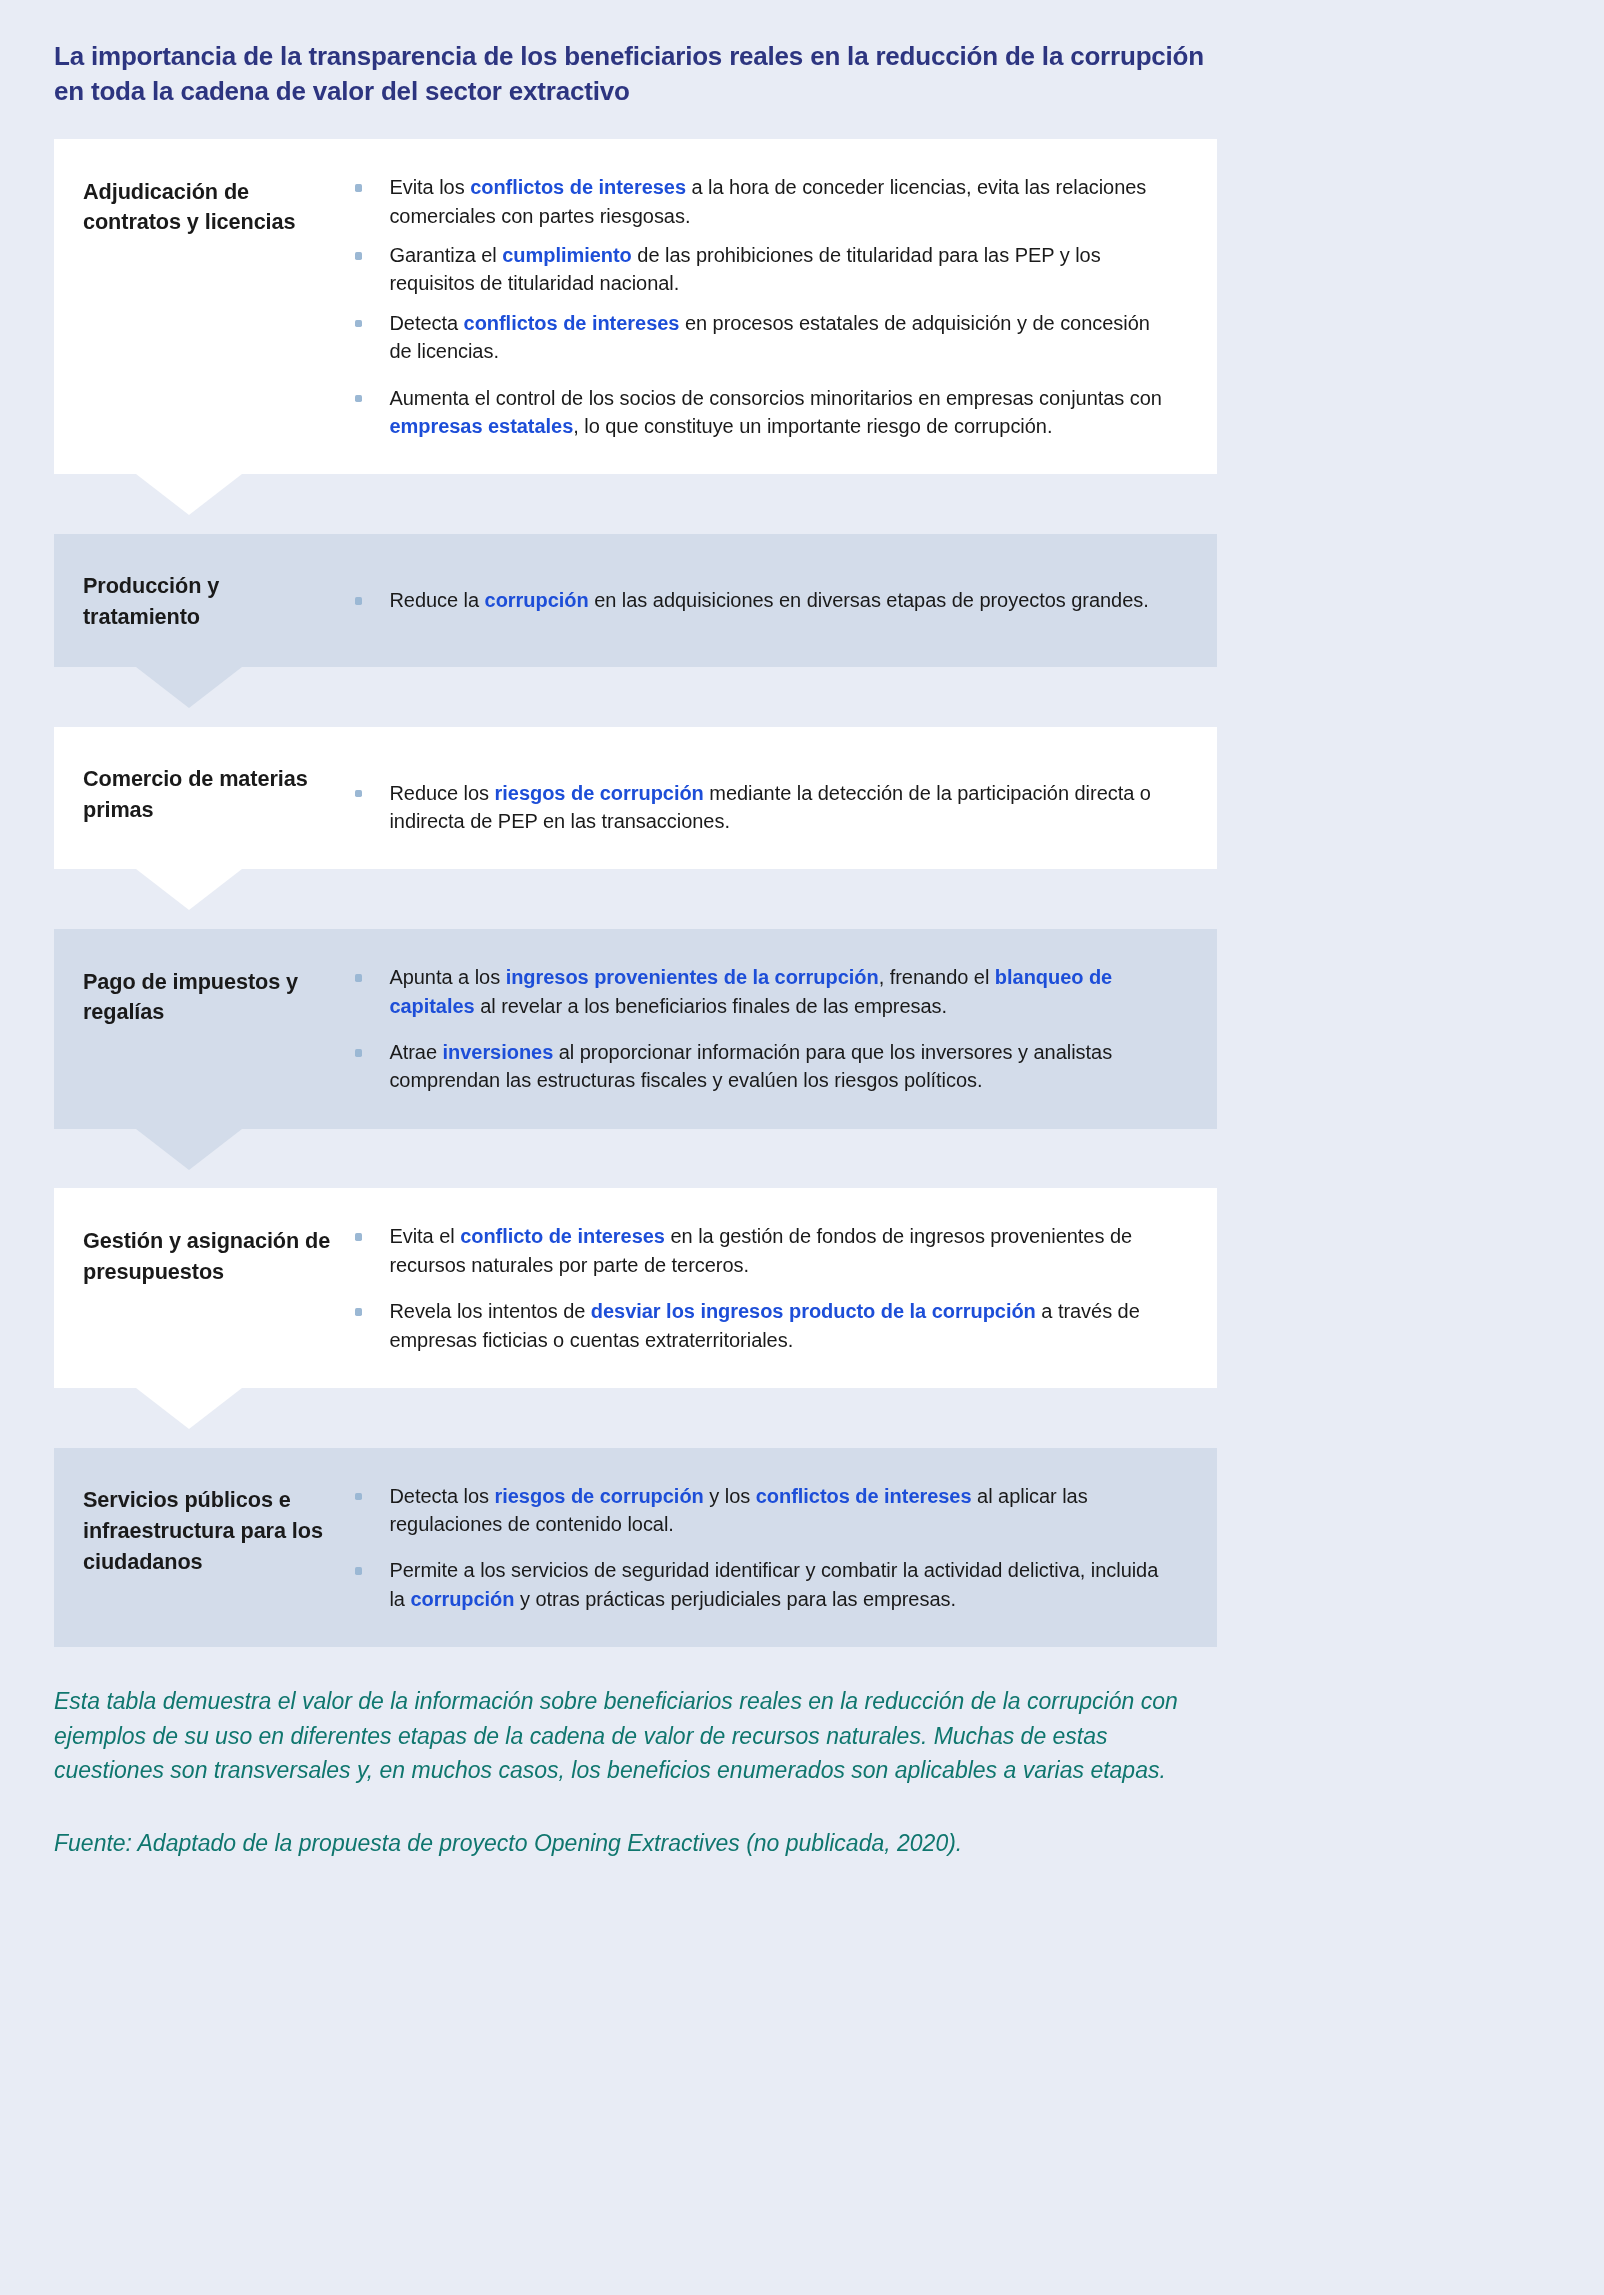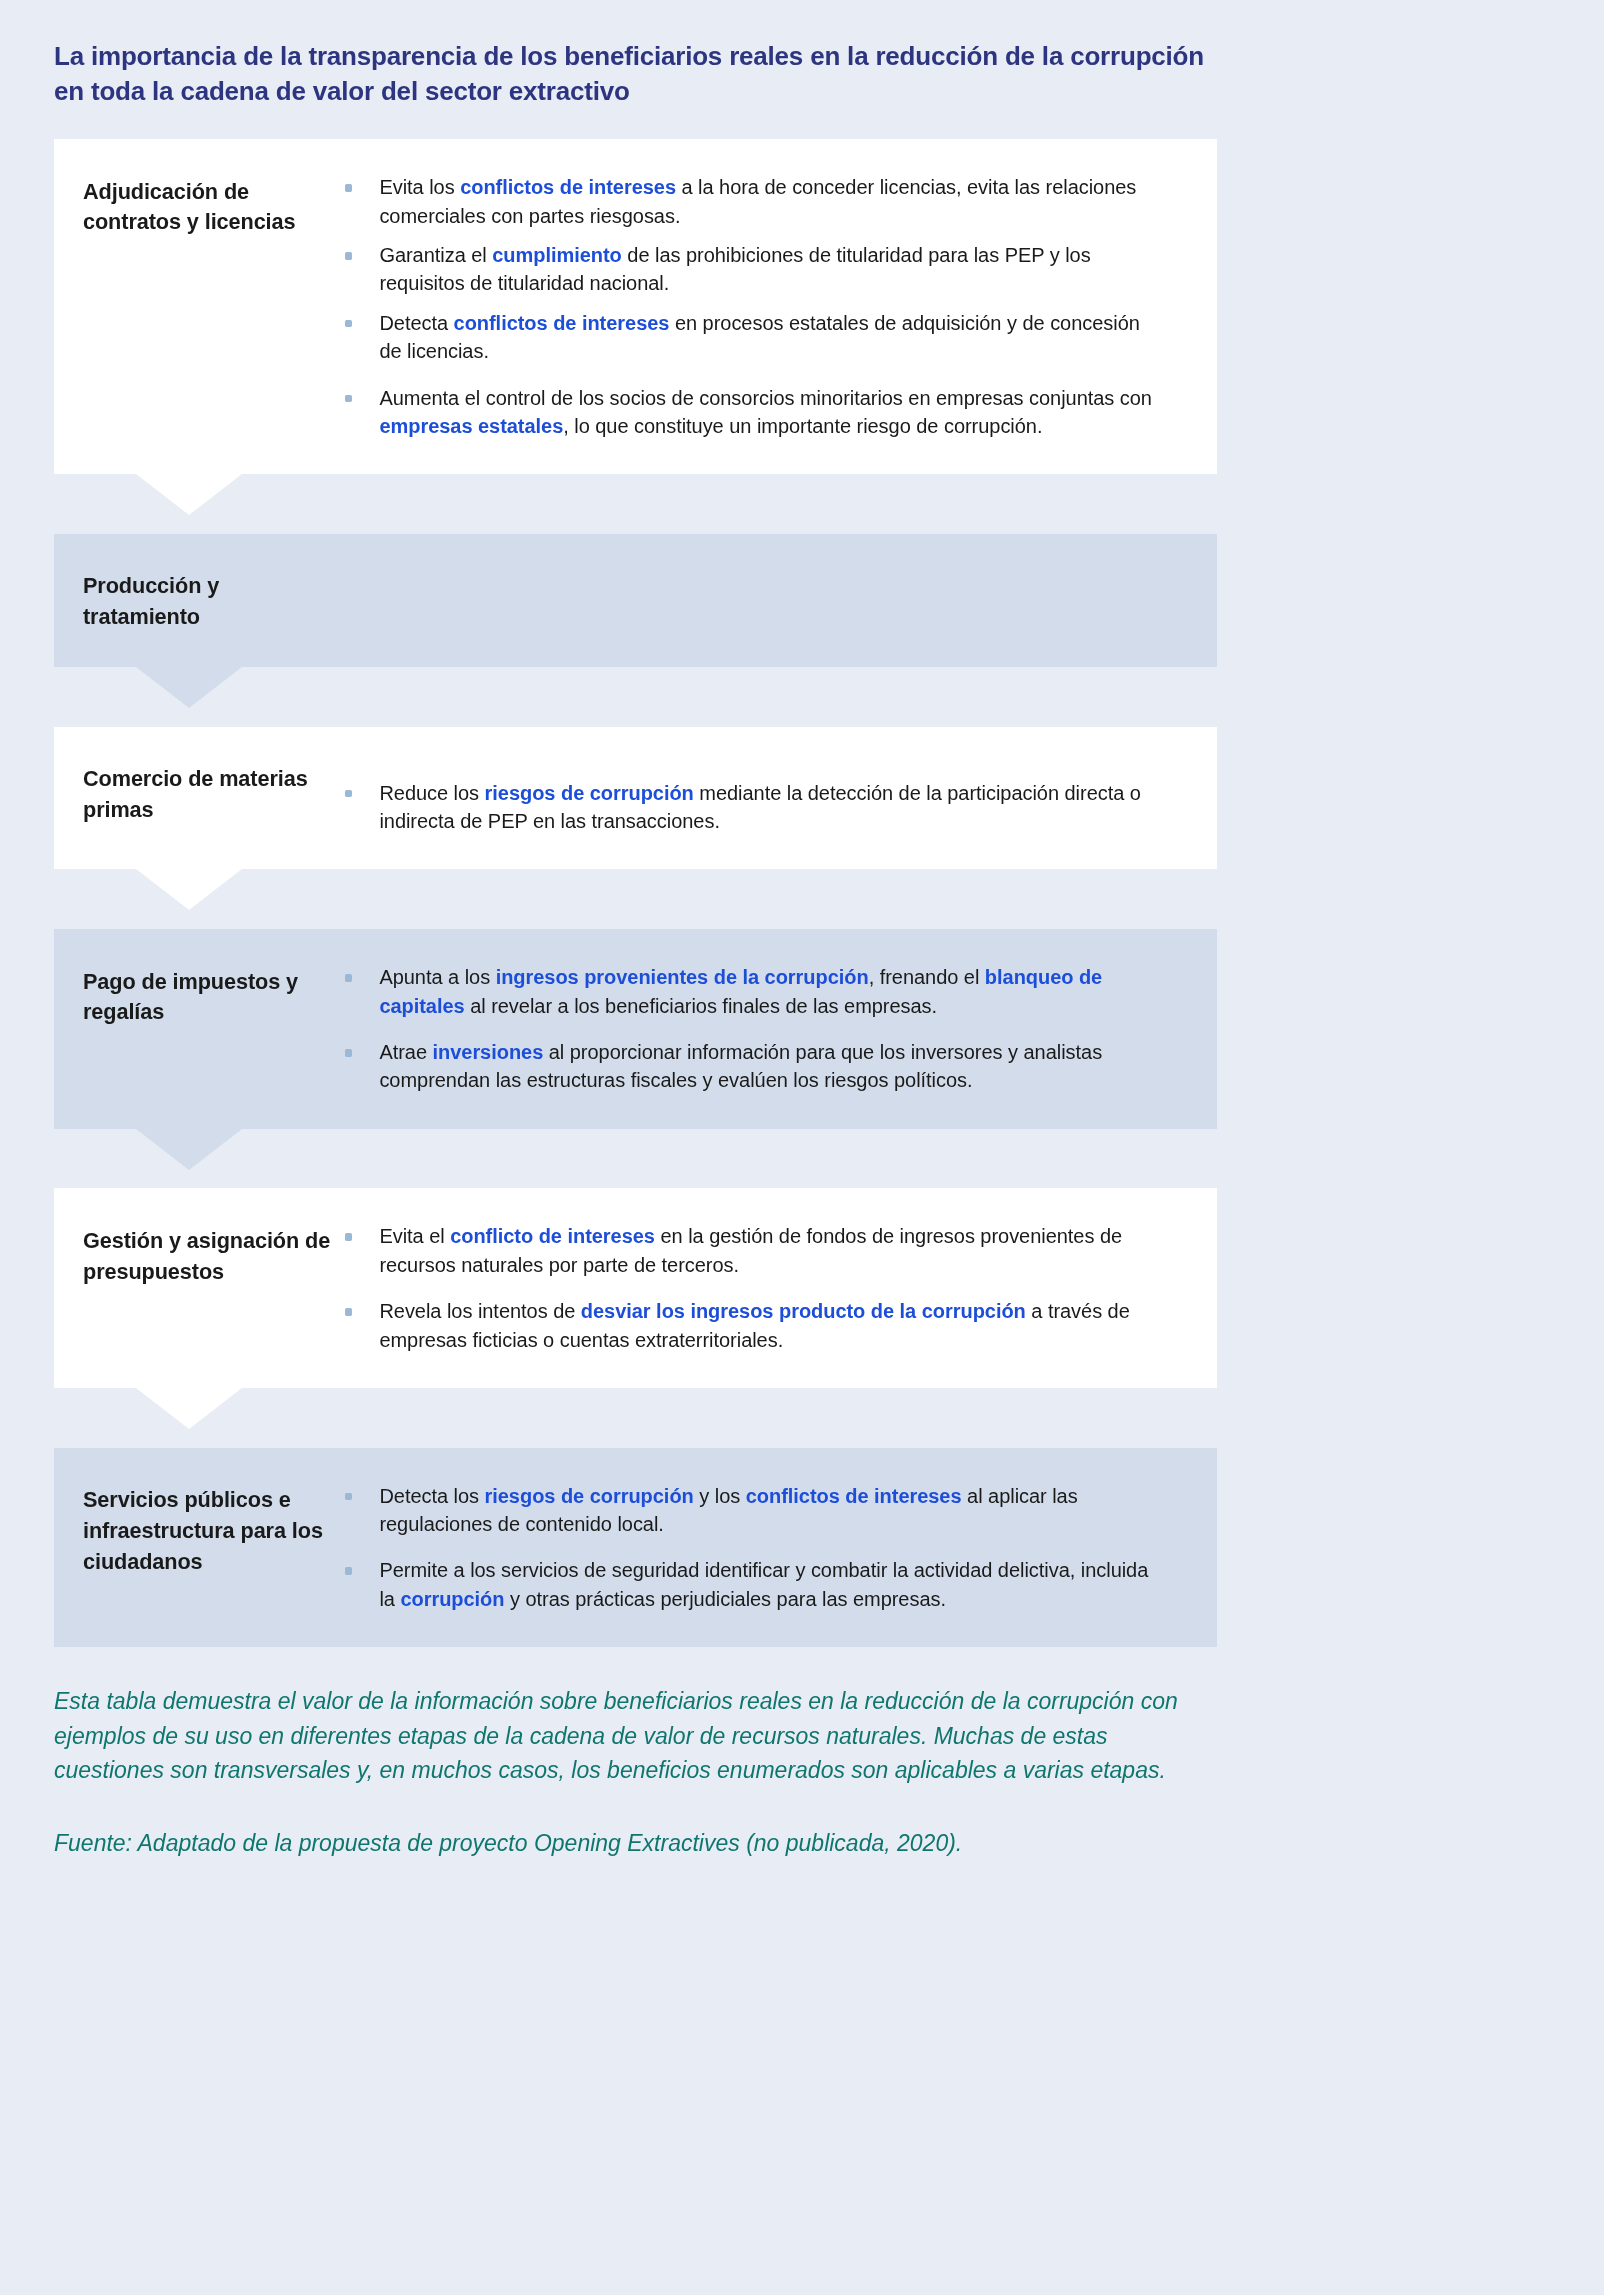--- a/index.html
+++ b/index.html
@@ -36,20 +36,21 @@
     z-index: 2;
   }
   .card.white  { background: #ffffff; }
   .card.tinted { background: #d3dcea; }
 
   .card-inner {
     display: flex;
     align-items: flex-start;
     width: 100%;
     padding: 34px 51px 34px 29px;
+    gap: 10px;
   }
 
   .label {
     flex: 0 0 255px;
     color: #1a1a1a;
     font-weight: bold;
     font-size: 21.7px;
     line-height: 1.42;
     letter-spacing: -0.1px;
     padding-top: 3.4px;
@@ -150,20 +151,24 @@
       </div>
       <div class="arrow from-white">
         <i></i>
       </div>
       <div class="gap"></div>
       <div class="card-wrap">
         <div class="card tinted">
           <div class="card-inner">
             <div class="label">Producción y tratamiento</div>
             <div class="bullets">
+              <div class="bullet">
+                <span class="dot"></span>
+                <span class="btext">Reduce la <b>corrupción</b> en las adquisiciones en diversas etapas de proyectos grandes.</span>
+              </div>
             </div>
           </div>
         </div>
       </div>
       <div class="arrow from-tinted">
         <i></i>
       </div>
       <div class="gap"></div>
       <div class="card-wrap">
         <div class="card white">

